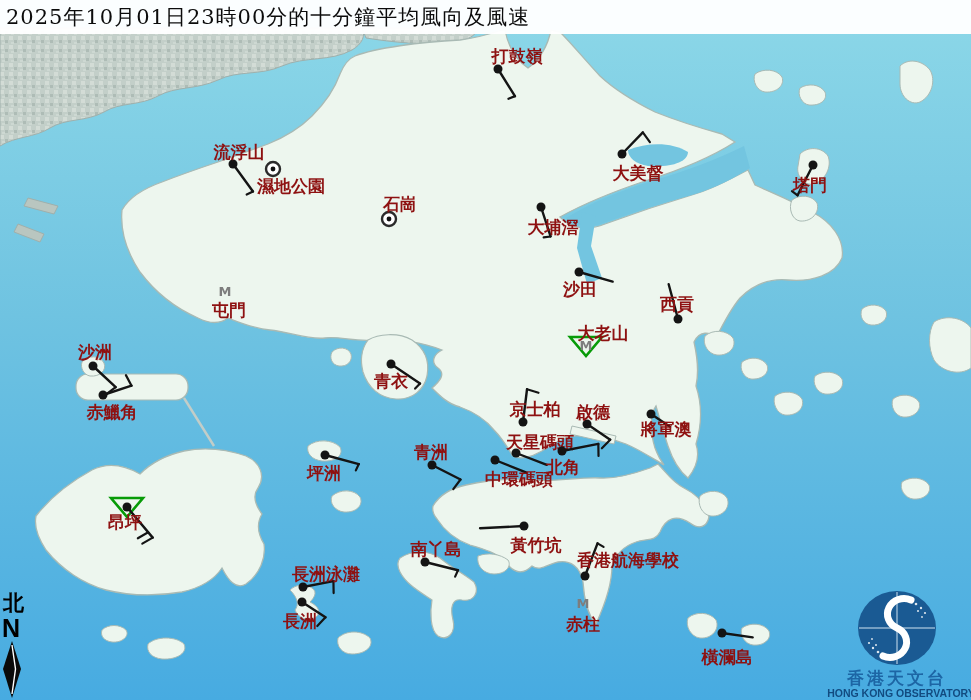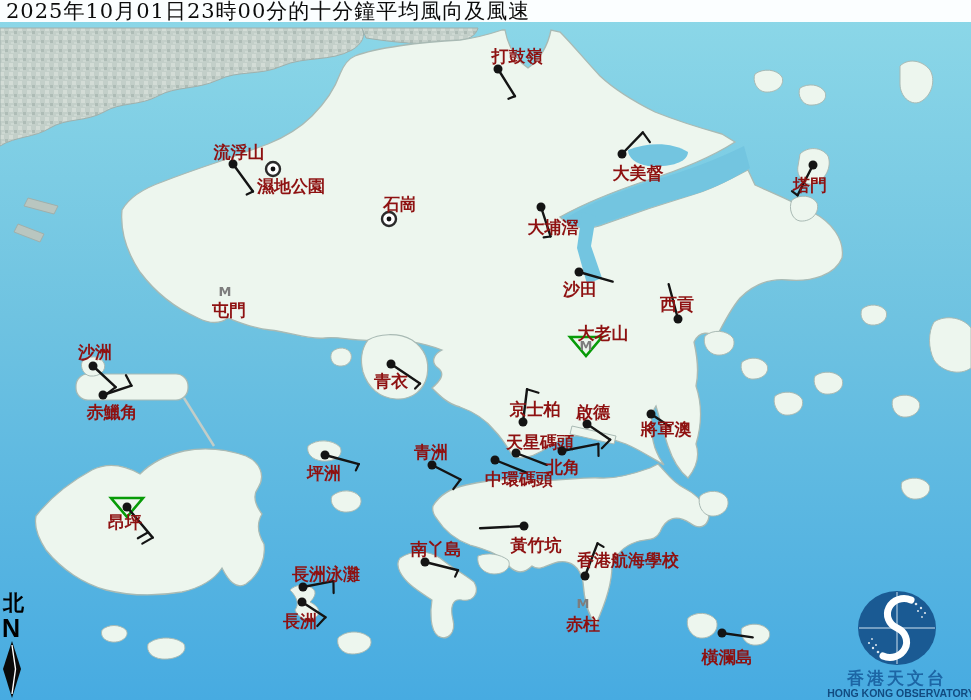--- a/index.html
+++ b/index.html
@@ -1,19 +1,19 @@
 <!DOCTYPE html>
 <html><head>
 <meta charset="utf-8">
 <style>
   html,body{margin:0;padding:0;background:#222;}
   #stage{position:relative;width:971px;height:700px;overflow:hidden;
          font-family:"DejaVu Sans",sans-serif;}
   #map{position:absolute;left:0;top:0;}
-  #titlebar{position:absolute;left:0;top:0;width:971px;height:22px;
+  #titlebar{position:absolute;left:0;top:0;width:971px;height:34px;
             background:rgba(255,255,255,0.97);display:flex;align-items:center;
             box-sizing:border-box;padding-left:6px;z-index:5;}
   #titlebar span{font-family:"DejaVu Serif","Liberation Serif",serif;
                  font-size:21px;color:#0c0c0c;letter-spacing:1px;white-space:nowrap;}
   text{font-family:"DejaVu Serif","Liberation Serif",serif;}
   .stn-label{font-weight:bold;font-size:17px;}
   .m-mark{font-family:"DejaVu Sans",sans-serif;font-weight:bold;font-size:13px;}
   .logo-cn{font-weight:bold;font-size:17px;letter-spacing:3px;}
   .logo-en{font-family:"Liberation Sans",sans-serif;font-weight:bold;font-size:10.5px;}
   .north-hanzi{font-weight:bold;font-size:21px;}

